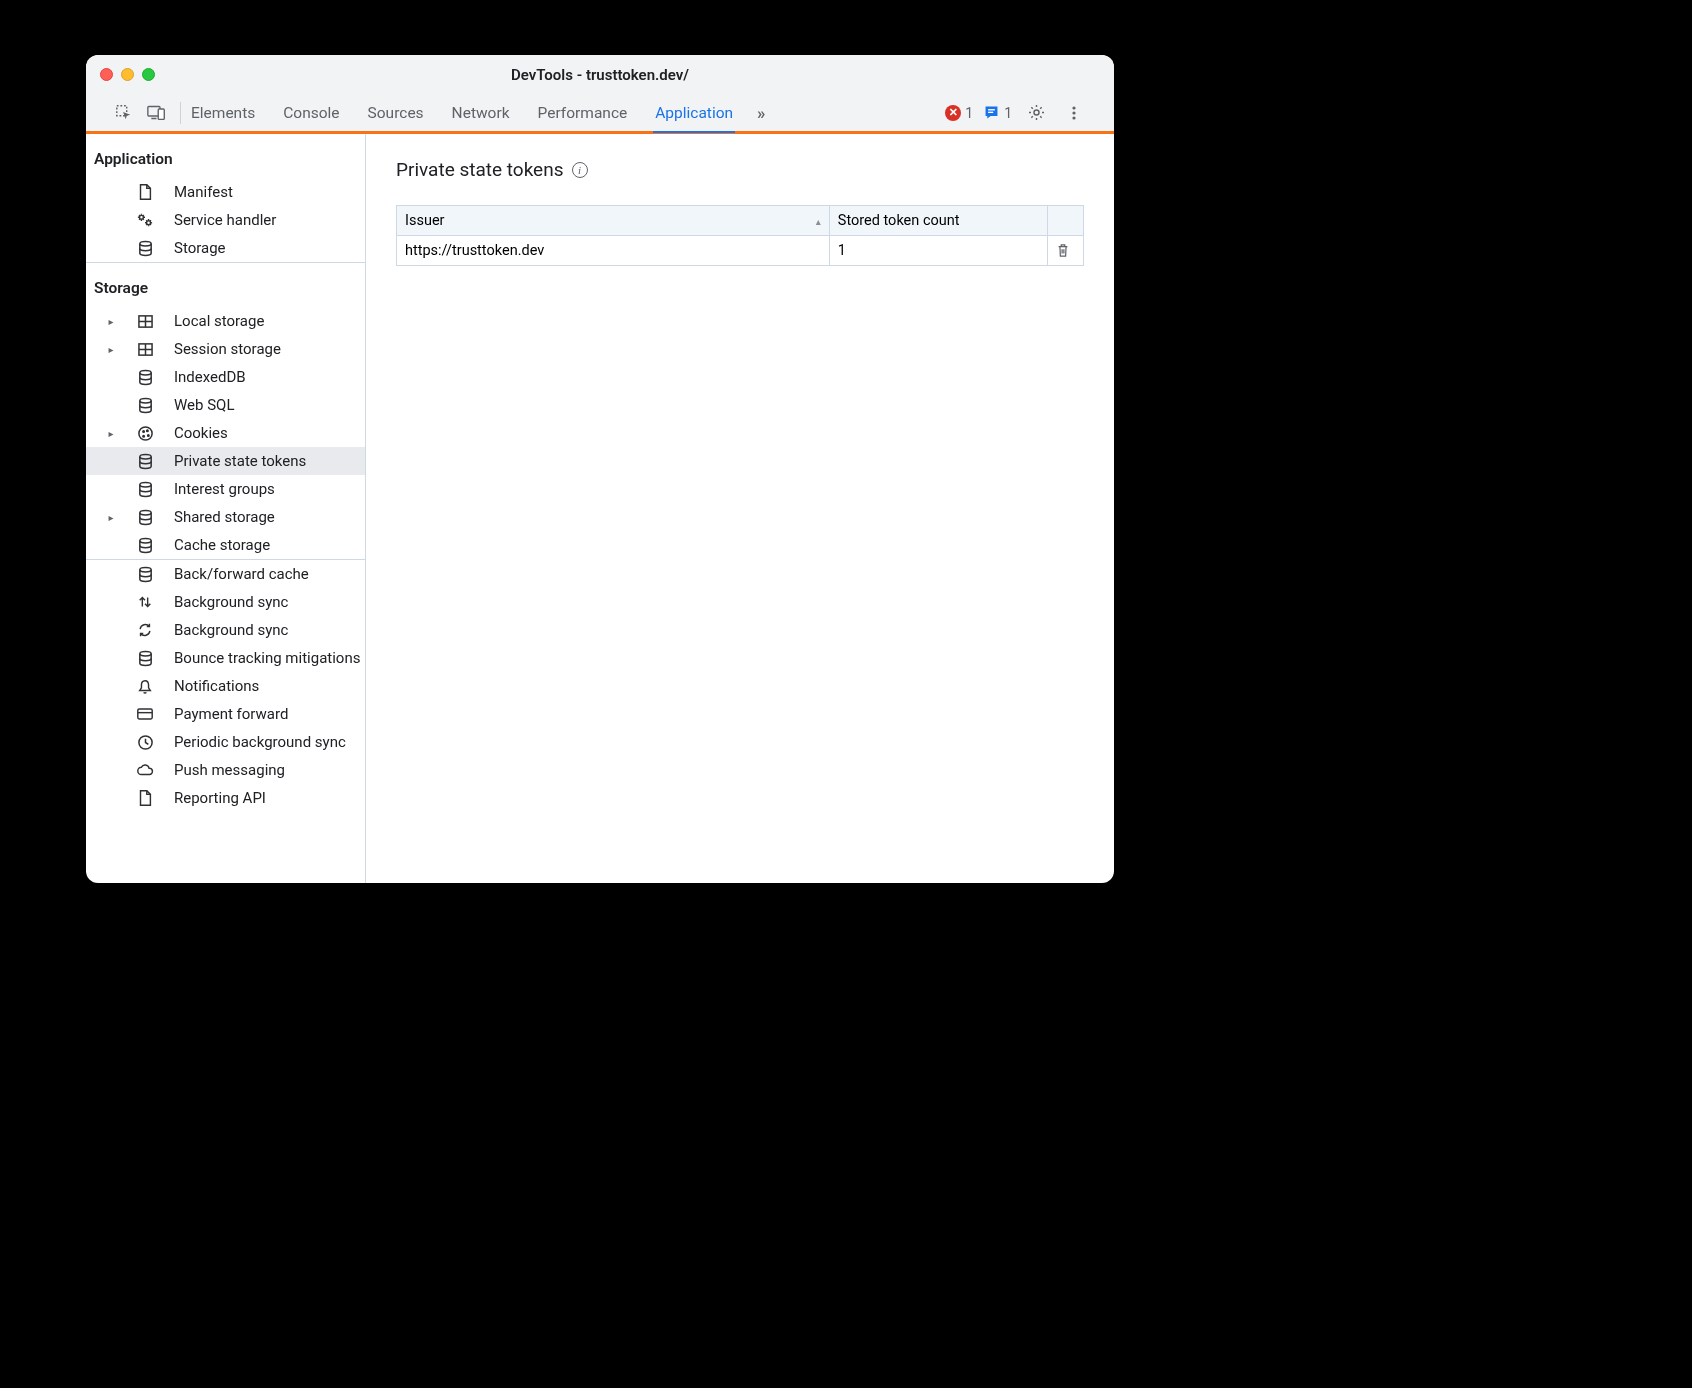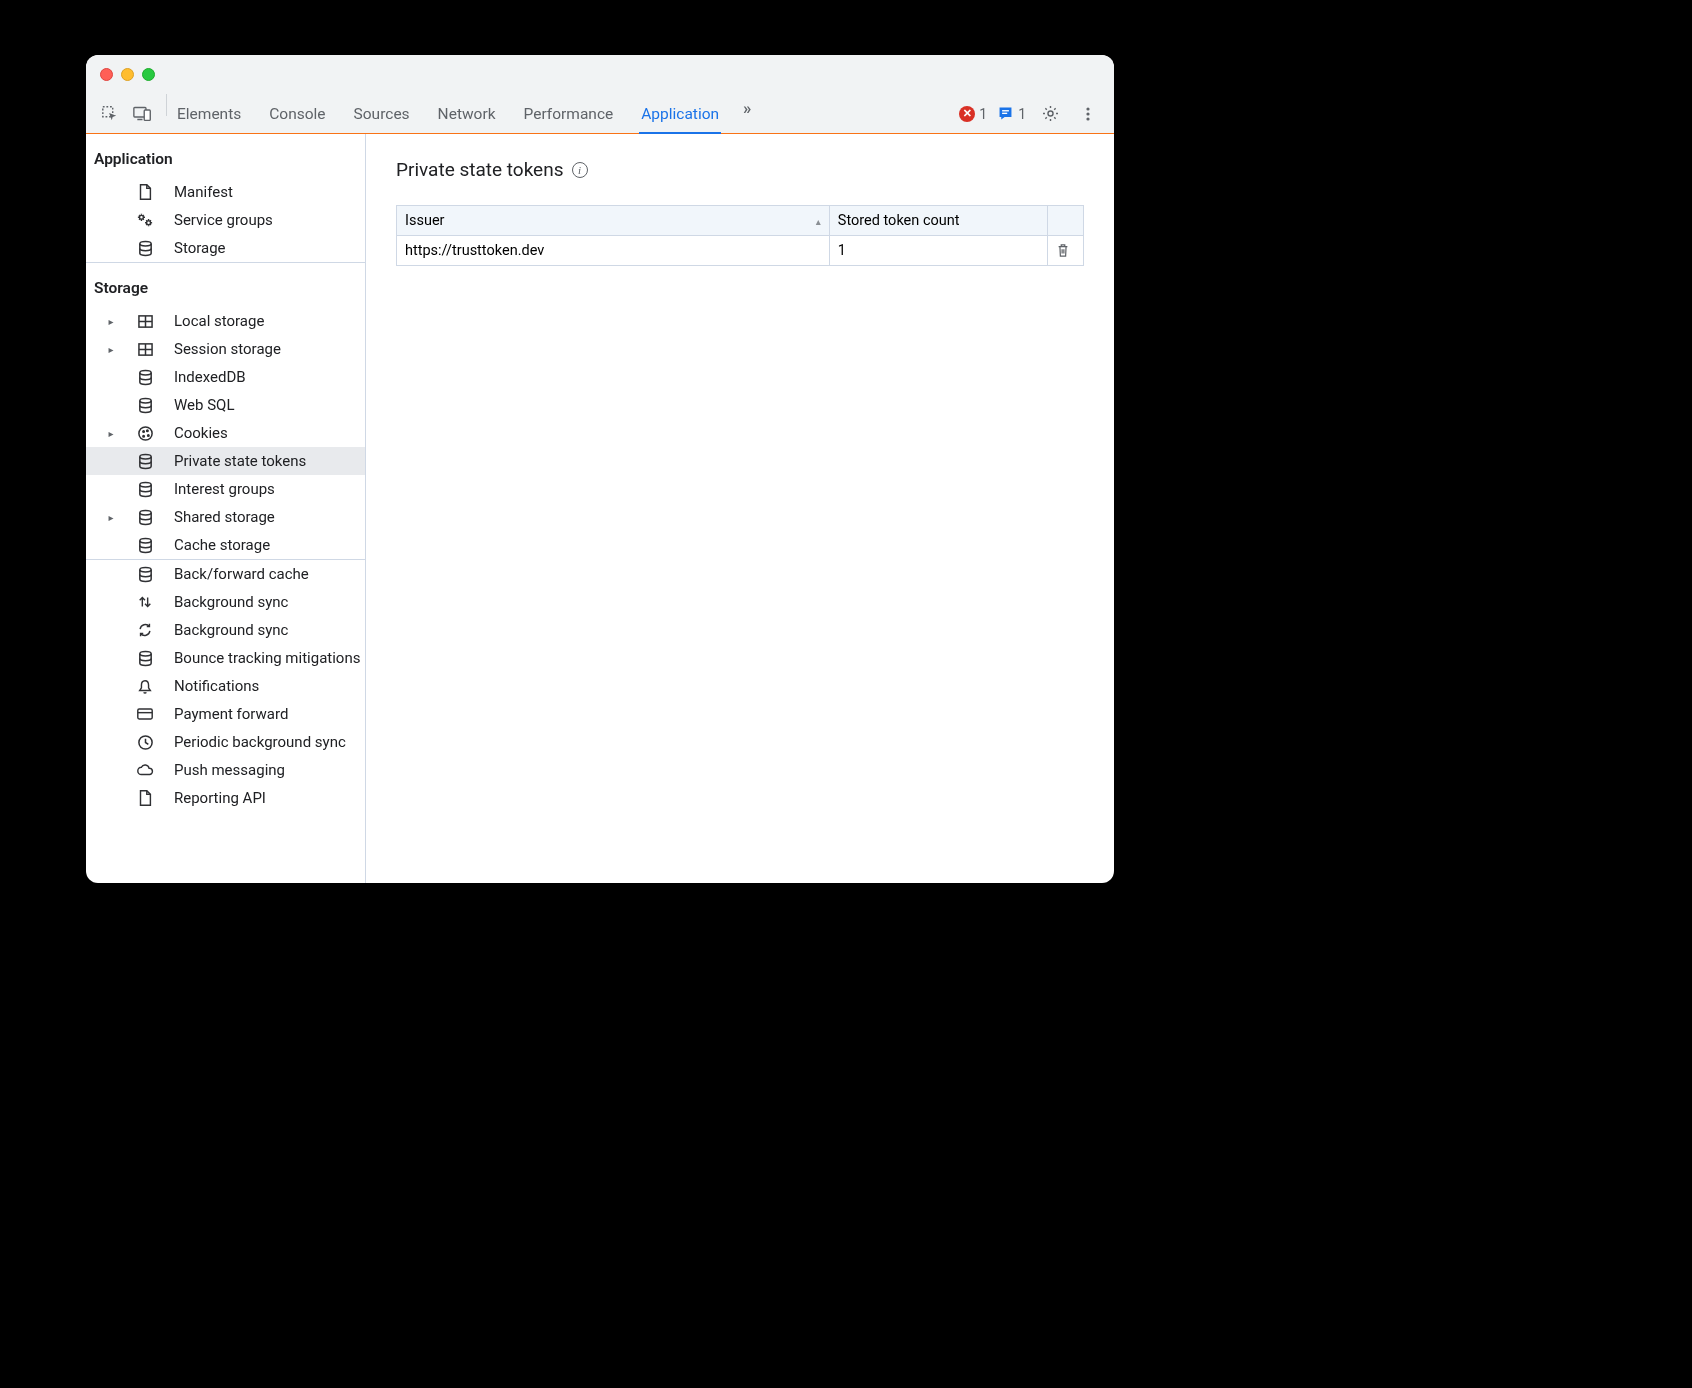--- a/index.html
+++ b/index.html
@@ -20,22 +20,22 @@
     position:relative; border-top-left-radius:12px; border-top-right-radius:12px;
     flex-shrink:0;
   }
   .traffic { display:flex; gap:8px; margin-left:14px; }
   .tl { width:13px; height:13px; border-radius:50%; }
   .tl.red{background:#ff5f57;border:1px solid #e0443e;}
   .tl.yellow{background:#ffbd2e;border:1px solid #dea123;}
   .tl.green{background:#28c940;border:1px solid #1dad2b;}
   .titlebar .title { position:absolute; left:0; right:0; text-align:center; font-weight:600; font-size:15px; color:#202124; pointer-events:none;}
   .tabbar {
-    height:40px; background:#f1f3f4; border-bottom:1px solid #f97316;
-    display:flex; flex-shrink:0; padding:0 6px;
+    height:40px; background:#f1f3f4; border-bottom:3px solid #f97316;
+    display:flex; align-items:center; flex-shrink:0; padding:0 20px;
   }
   .tabbar-left { display:flex; align-items:center; gap:4px; padding-left:4px;}
   .iconbtn { width:28px; height:28px; display:flex; align-items:center; justify-content:center; border-radius:2px; color:#5f6368;}
   .divider { width:1px; height:22px; background:#cfd3d7; margin:0 10px;}
   .tabs { display:flex; align-items:center; gap:28px; }
   .tab { font-size:15.5px; color:#5f6368; cursor:default; height:40px; display:flex; align-items:center; position:relative;}
   .tab.active { color:#1a73e8; }
   .tab.active::after{content:''; position:absolute; left:-2px; right:-2px; bottom:0; height:2px; background:#1a73e8;}
   .spacer{flex:1;}
   .status { display:flex; align-items:center; gap:10px; margin-right:6px;}
@@ -64,20 +64,21 @@
 </head>
 <body>
 
 <div class="window">
   <div class="titlebar">
     <div class="traffic">
       <div class="tl red"></div>
       <div class="tl yellow"></div>
       <div class="tl green"></div>
     </div>
+    <div class="title">DevTools - trusttoken.dev/</div>
   </div>
 
   <div class="tabbar">
     <div class="tabbar-left">
       <div class="iconbtn">
         <svg width="18" height="18" viewBox="0 0 20 20" stroke="#5f6368" stroke-width="1.6" fill="none">
             <rect x="2" y="2" width="11" height="11" stroke-dasharray="2 2"></rect>
             <path d="M9 9 L17 12 L13 13 L12 17 Z" fill="#5f6368" stroke="none"></path>
           </svg>
       </div>
@@ -150,21 +151,21 @@
           <div class="item noarrow">
             <span class="arrow">▸</span>
             <span class="ico">
               <svg width="18" height="16" viewBox="0 0 20 18" stroke="#303134" stroke-width="1.6" fill="none">
                 <circle cx="6" cy="6" r="2.2"></circle>
                 <path d="M6 2 V3.2 M6 8.8 V10 M2 6 H3.2 M8.8 6 H10 M3.3 3.3 L4.1 4.1 M7.9 7.9 L8.7 8.7 M8.7 3.3 L7.9 4.1 M4.1 7.9 L3.3 8.7"></path>
                 <circle cx="14" cy="12" r="2.2"></circle>
                 <path d="M14 8 V9.2 M14 14.8 V16 M10 12 H11.2 M16.8 12 H18 M11.3 9.3 L12.1 10.1 M15.9 13.9 L16.7 14.7 M16.7 9.3 L15.9 10.1 M12.1 13.9 L11.3 14.7"></path>
               </svg>
             </span>
-            <span>Service groups</span>
+            <span>Service handler</span>
           </div>
           <div class="item noarrow">
             <span class="arrow">▸</span>
             <span class="ico">
               <svg width="17" height="17" viewBox="0 0 18 18" stroke="#303134" stroke-width="1.6" fill="none">
                 <ellipse cx="9" cy="4" rx="6" ry="2.3"></ellipse>
                 <path d="M3 4 V14 A6 2.3 0 0 0 15 14 V4"></path>
                 <path d="M3 9 A6 2.3 0 0 0 15 9"></path>
               </svg>
             </span>

